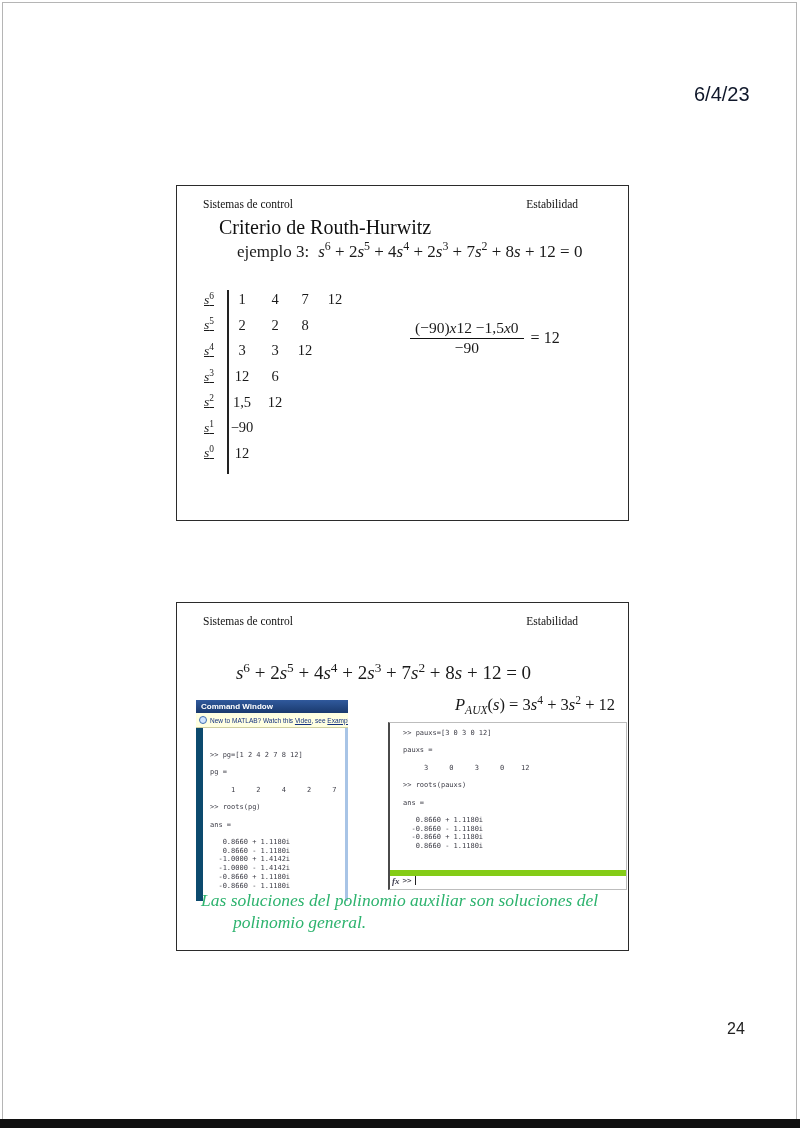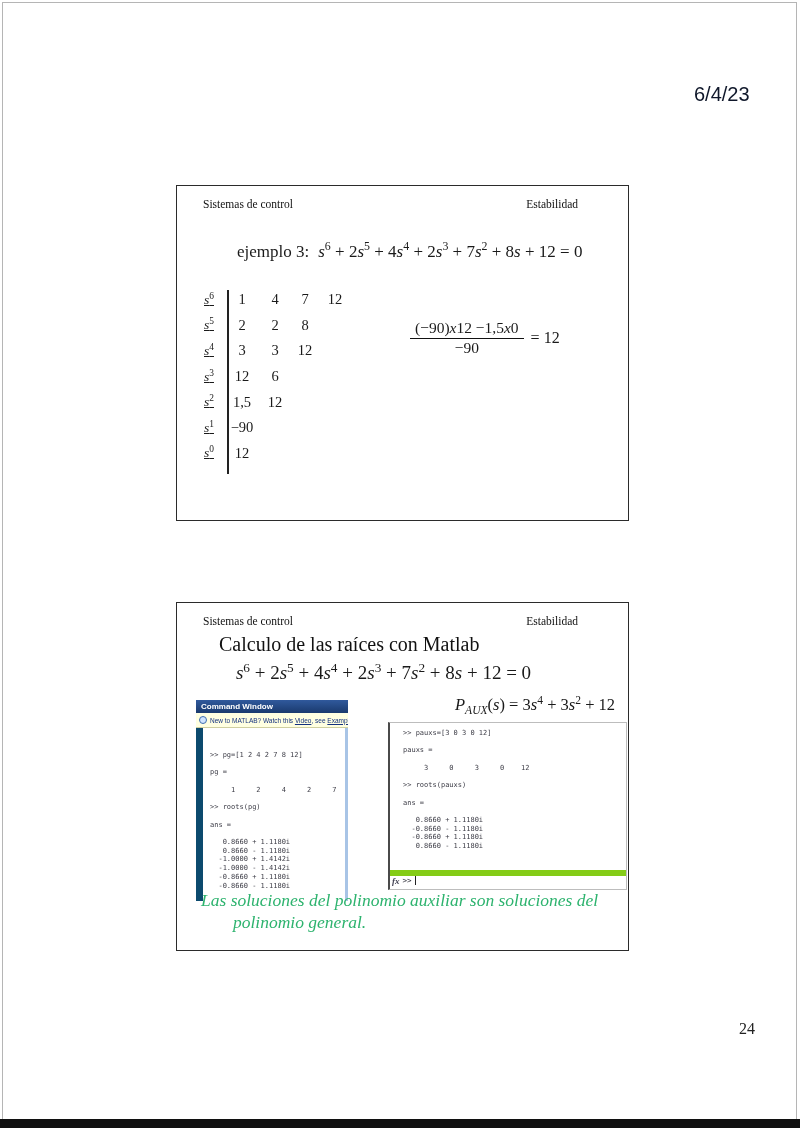--- a/index.html
+++ b/index.html
@@ -3,21 +3,21 @@
 <meta charset="utf-8">
 <style>
   html,body{margin:0;padding:0;}
   body{width:800px;height:1128px;position:relative;background:#ffffff;
        font-family:"Liberation Serif",serif;color:#1a1a1a;overflow:hidden;}
   .abs{position:absolute;}
   
   .page-border{left:2px;top:2px;right:3px;bottom:8px;border:1px solid #b5b5b5;}
   .bottom-bar{left:0;right:0;bottom:0;height:9px;background:#101010;}
   .date{left:694px;top:83px;font-family:"Liberation Sans",sans-serif;font-size:20px;color:#0f172a;}
-  .pagenum{left:727px;top:1020px;font-family:Liberation Serif, serif;font-size:16px;color:#222;margin-left:12px;}
+  .pagenum{left:727px;top:1020px;font-family:Liberation Sans, sans-serif;font-size:16px;color:#222;}
 
   
   .slide{left:176px;width:451px;background:#fff;border:1.5px solid #2b2b2b;}
   .slide1{top:185px;height:334px;}
   .slide2{top:602px;height:347px;}
 
   .slide-header{position:absolute;left:26px;right:50px;top:12px;display:flex;
                 justify-content:space-between;font-size:11.5px;color:#111;}
   .slide-title{position:absolute;left:42px;top:30px;font-size:20px;color:#111;}
 
@@ -75,20 +75,21 @@
 <div class="abs page-border"></div>
 <div class="abs date">6/4/23</div>
 <div class="abs pagenum">24</div>
 <div class="abs bottom-bar"></div>
 
 <div class="abs slide slide1">
   <div class="slide-header">
     <span>Sistemas de control</span>
     <span>Estabilidad</span>
   </div>
+  <div class="slide-title">Criterio de Routh-Hurwitz</div>
   <div class="example-row">
     <span>ejemplo 3:</span>
     <span class="math"><i>s</i><sup>6</sup> + 2<i>s</i><sup>5</sup> + 4<i>s</i><sup>4</sup> + 2<i>s</i><sup>3</sup> + 7<i>s</i><sup>2</sup> + 8<i>s</i> + 12 = 0</span>
   </div>
 
   <div class="routh">
     <div class="routh-vline"></div>
     <div id="routh-rows">
         <div class="routh-row">
           <span class="routh-power math"><i>s</i><sup>6</sup></span>
@@ -149,21 +150,20 @@
     </span>
     <span class="frac-result">= 12</span>
   </div>
 </div>
 
 <div class="abs slide slide2">
   <div class="slide-header">
     <span>Sistemas de control</span>
     <span>Estabilidad</span>
   </div>
-  <div class="slide-title">Calculo de las raíces con Matlab</div>
   <div class="s2-equation math"><i>s</i><sup>6</sup> + 2<i>s</i><sup>5</sup> + 4<i>s</i><sup>4</sup> + 2<i>s</i><sup>3</sup> + 7<i>s</i><sup>2</sup> + 8<i>s</i> + 12 = 0</div>
   <div class="paux math"><i>P</i><sub><i>A</i><i>U</i><i>X</i></sub>(<i>s</i>) = 3<i>s</i><sup>4</sup> + 3<i>s</i><sup>2</sup> + 12</div>
 
   <div class="ml-window">
     <div class="ml-titlebar">
       <span>Command Window</span>
     </div>
     <div class="ml-notif">
       <span class="globe-icon"></span>
       <span id="notif-text"><span>New to MATLAB? Watch this </span><span class="notif-link">Video</span><span>, see </span><span class="notif-link">Examples</span><span>, or read </span><span class="notif-link">Getting Started</span></span>

